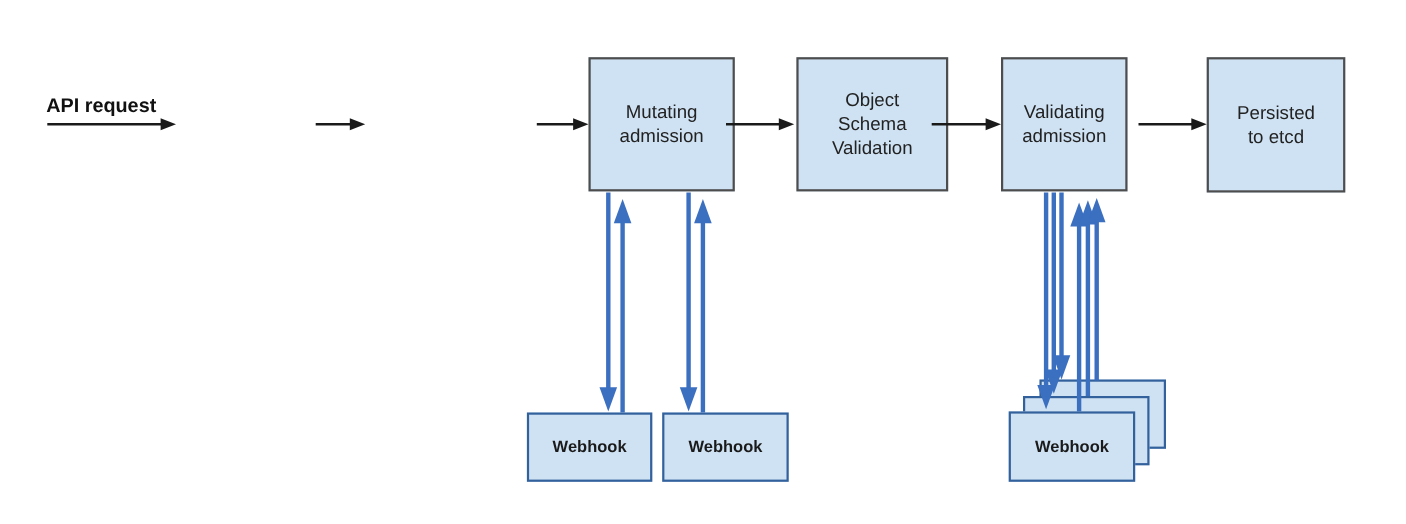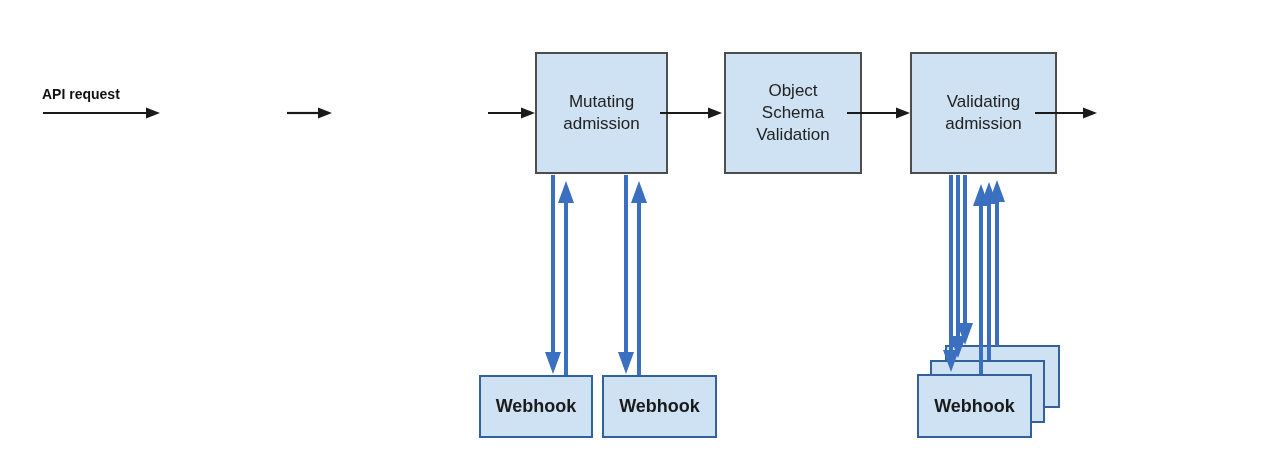--- a/index.html
+++ b/index.html
@@ -33,30 +33,30 @@
     background: var(--box-fill, #cfe2f3);
     border: 2px solid var(--webhook-border, #33619c);
     box-sizing: border-box;
     display: flex;
     align-items: center;
     justify-content: center;
     text-align: center;
     z-index: 1;
   }
   .webhook .lbl {
-    font-size: 18px;
+    font-size: 15px;
     font-weight: 700;
     color: #1a1a1a;
   }
   .api-request {
     position: absolute;
     left: 42px;
     top: 86px;
     width: 116px;
-    font-size: 14px;
+    font-size: 18px;
     font-weight: 600;
     color: #111111;
     z-index: 1;
     white-space: nowrap;
   }
   svg.arrows {
     position: absolute;
     left: 0; top: 0;
     z-index: 2;
     pointer-events: none;
@@ -75,23 +75,27 @@
 
   <div class="stage" style="left:535px;top:52px;width:133px;height:122px">
     <span class="lbl">Mutating
 admission</span>
   </div>
   <div class="stage" style="left:724px;top:52px;width:138px;height:122px">
     <span class="lbl">Object
 Schema
 Validation</span>
   </div>
-  <div class="stage" style="left:910px;top:52px;width:147px;height:122px">
+  <div class="stage" style="left:910px;top:52px;width:115px;height:122px">
     <span class="lbl">Validating
 admission</span>
+  </div>
+  <div class="stage" style="left:1097px;top:52px;width:126px;height:123px">
+    <span class="lbl">Persisted
+to etcd</span>
   </div>
 
   <div class="webhook" style="left:479px;top:375px;width:114px;height:63px">
     <span class="lbl">Webhook</span>
   </div>
   <div class="webhook" style="left:602px;top:375px;width:115px;height:63px">
     <span class="lbl">Webhook</span>
   </div>
 
   <div class="webhook" style="left:945px;top:345px;width:115px;height:63px"></div>

